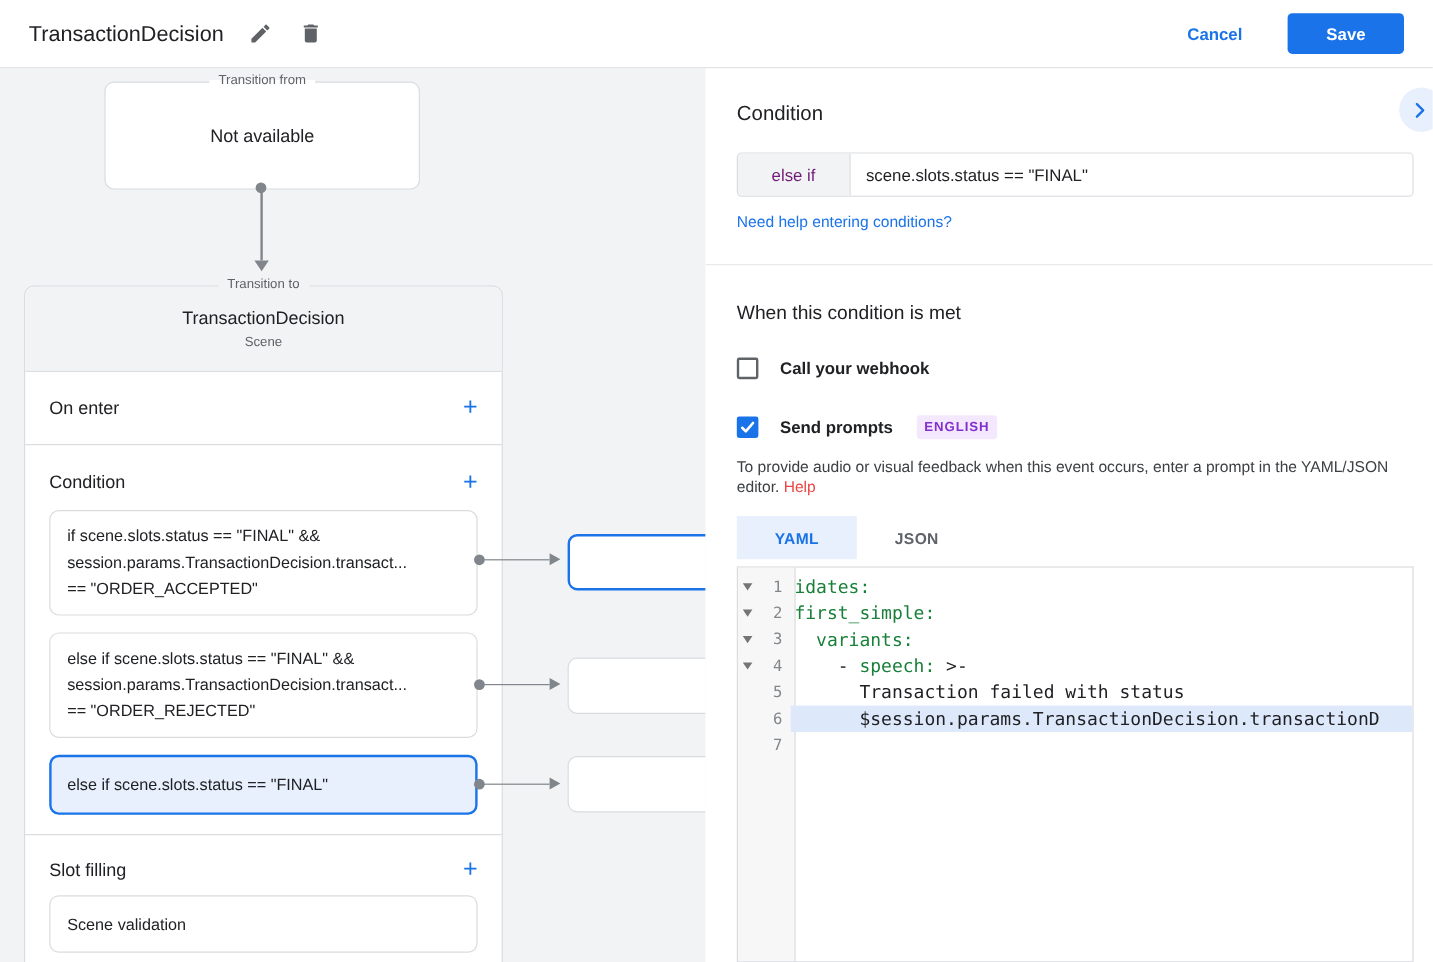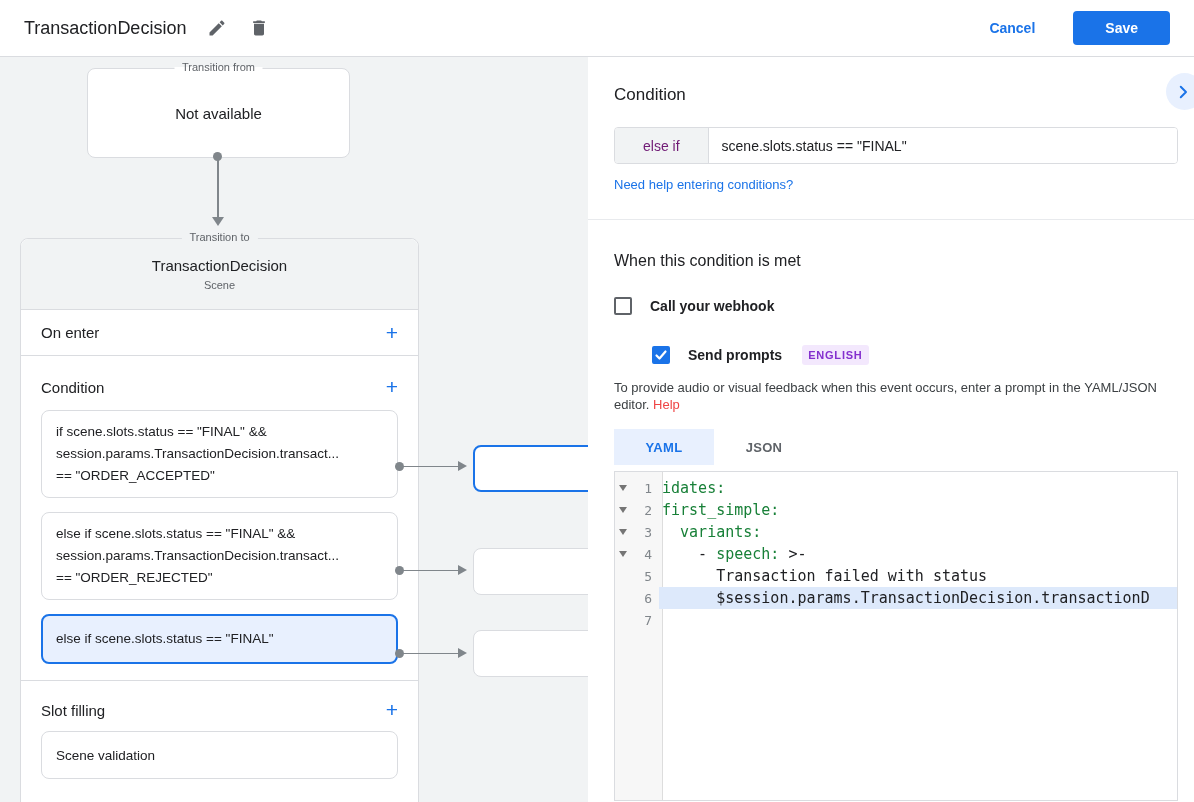--- a/index.html
+++ b/index.html
@@ -33,21 +33,21 @@
   .from-box .legend { background:linear-gradient(#f1f3f4 0 50%, #ffffff 50% 100%); }
   .from-box .from-value { font-size:15px; color:#202124; }
 
   .to-box { left:20px; top:181px; width:399px; height:640px; }
   .to-box .legend { background:#f1f3f4; }
   .scene-head { height:71px; background:#f1f3f4; border-bottom:1px solid #dadce0;
     border-radius:8px 8px 0 0; display:flex; flex-direction:column; align-items:center;
     justify-content:center; gap:5px; cursor:pointer; }
   .scene-name { font-size:15px; color:#202124; }
   .scene-type { font-size:11px; color:#5f6368; }
-  .row-onenter { height:46px; border-bottom:1px solid #dadce0; display:flex;
+  .row-onenter { height:61px; border-bottom:1px solid #dadce0; display:flex;
     align-items:center; justify-content:space-between; padding:0 20px; }
   .sec-label { font-size:15px; color:#202124; }
   .plus { color:#1a73e8; font-size:21px; font-weight:400; line-height:18px; cursor:pointer; }
   .sec-label-row { display:flex; align-items:center; justify-content:space-between;
     padding:22px 20px 12px; }
   .cards { padding:2px 20px 0; }
   .cond-card { border:1px solid #dadce0; border-radius:8px; background:#fff;
     padding:10px 14px; margin-bottom:14px; cursor:pointer; }
   .cond-card.selected { border:2px solid #1a73e8; background:#e8f0fe; padding:12px 13px; }
   .cond-line { font-size:13.5px; line-height:22px; color:#202124; white-space:nowrap; overflow:hidden; }
@@ -93,21 +93,21 @@
   .cond-prefix { background:#f1f3f4; border-right:1px solid #dadce0; display:flex;
     align-items:center; padding:0 28px; font-size:14px; color:#701a75; flex:none; }
   .cond-value { flex:1; border:none; outline:none; font-size:14px; color:#202124;
     padding:0 13px; font-family:"Liberation Sans", sans-serif; background:#fff; }
   .help-link { display:inline-block; margin-top:13px; color:#1a73e8; font-size:13px;
     text-decoration:none; cursor:pointer; }
   .panel-divider { border-top:1px solid #e8eaed; margin:26px -16px 0 -26px; }
 
   .when-heading { font-size:16px; font-weight:400; color:#202124; margin-top:32px; }
   .check-row { display:flex; align-items:center; margin-top:27px; }
-  .check-row.second { margin-top:30px;margin-left:38px; }
+  .check-row.second { margin-top:30px; }
   .checkbox { width:18px; height:18px; border:2px solid #5f6368; border-radius:2px;
     background:#fff; flex:none; cursor:pointer; display:flex; align-items:center; justify-content:center; }
   .checkbox.checked { background:#1a73e8; border-color:#1a73e8; }
   .check-label { font-size:14px; font-weight:bold; color:#202124; margin-left:18px; cursor:pointer; }
   .lang-badge { margin-left:20px; background:#f3e8fd; color:#8430ce; font-size:11px;
     font-weight:bold; letter-spacing:0.8px; padding:4px 6px; border-radius:3px; }
 
   .hint { margin-top:14px; font-size:13px; line-height:17px; color:#3c4043; max-width:566px; }
   .hint a { color:#ef4444; text-decoration:none; cursor:pointer; }
 

